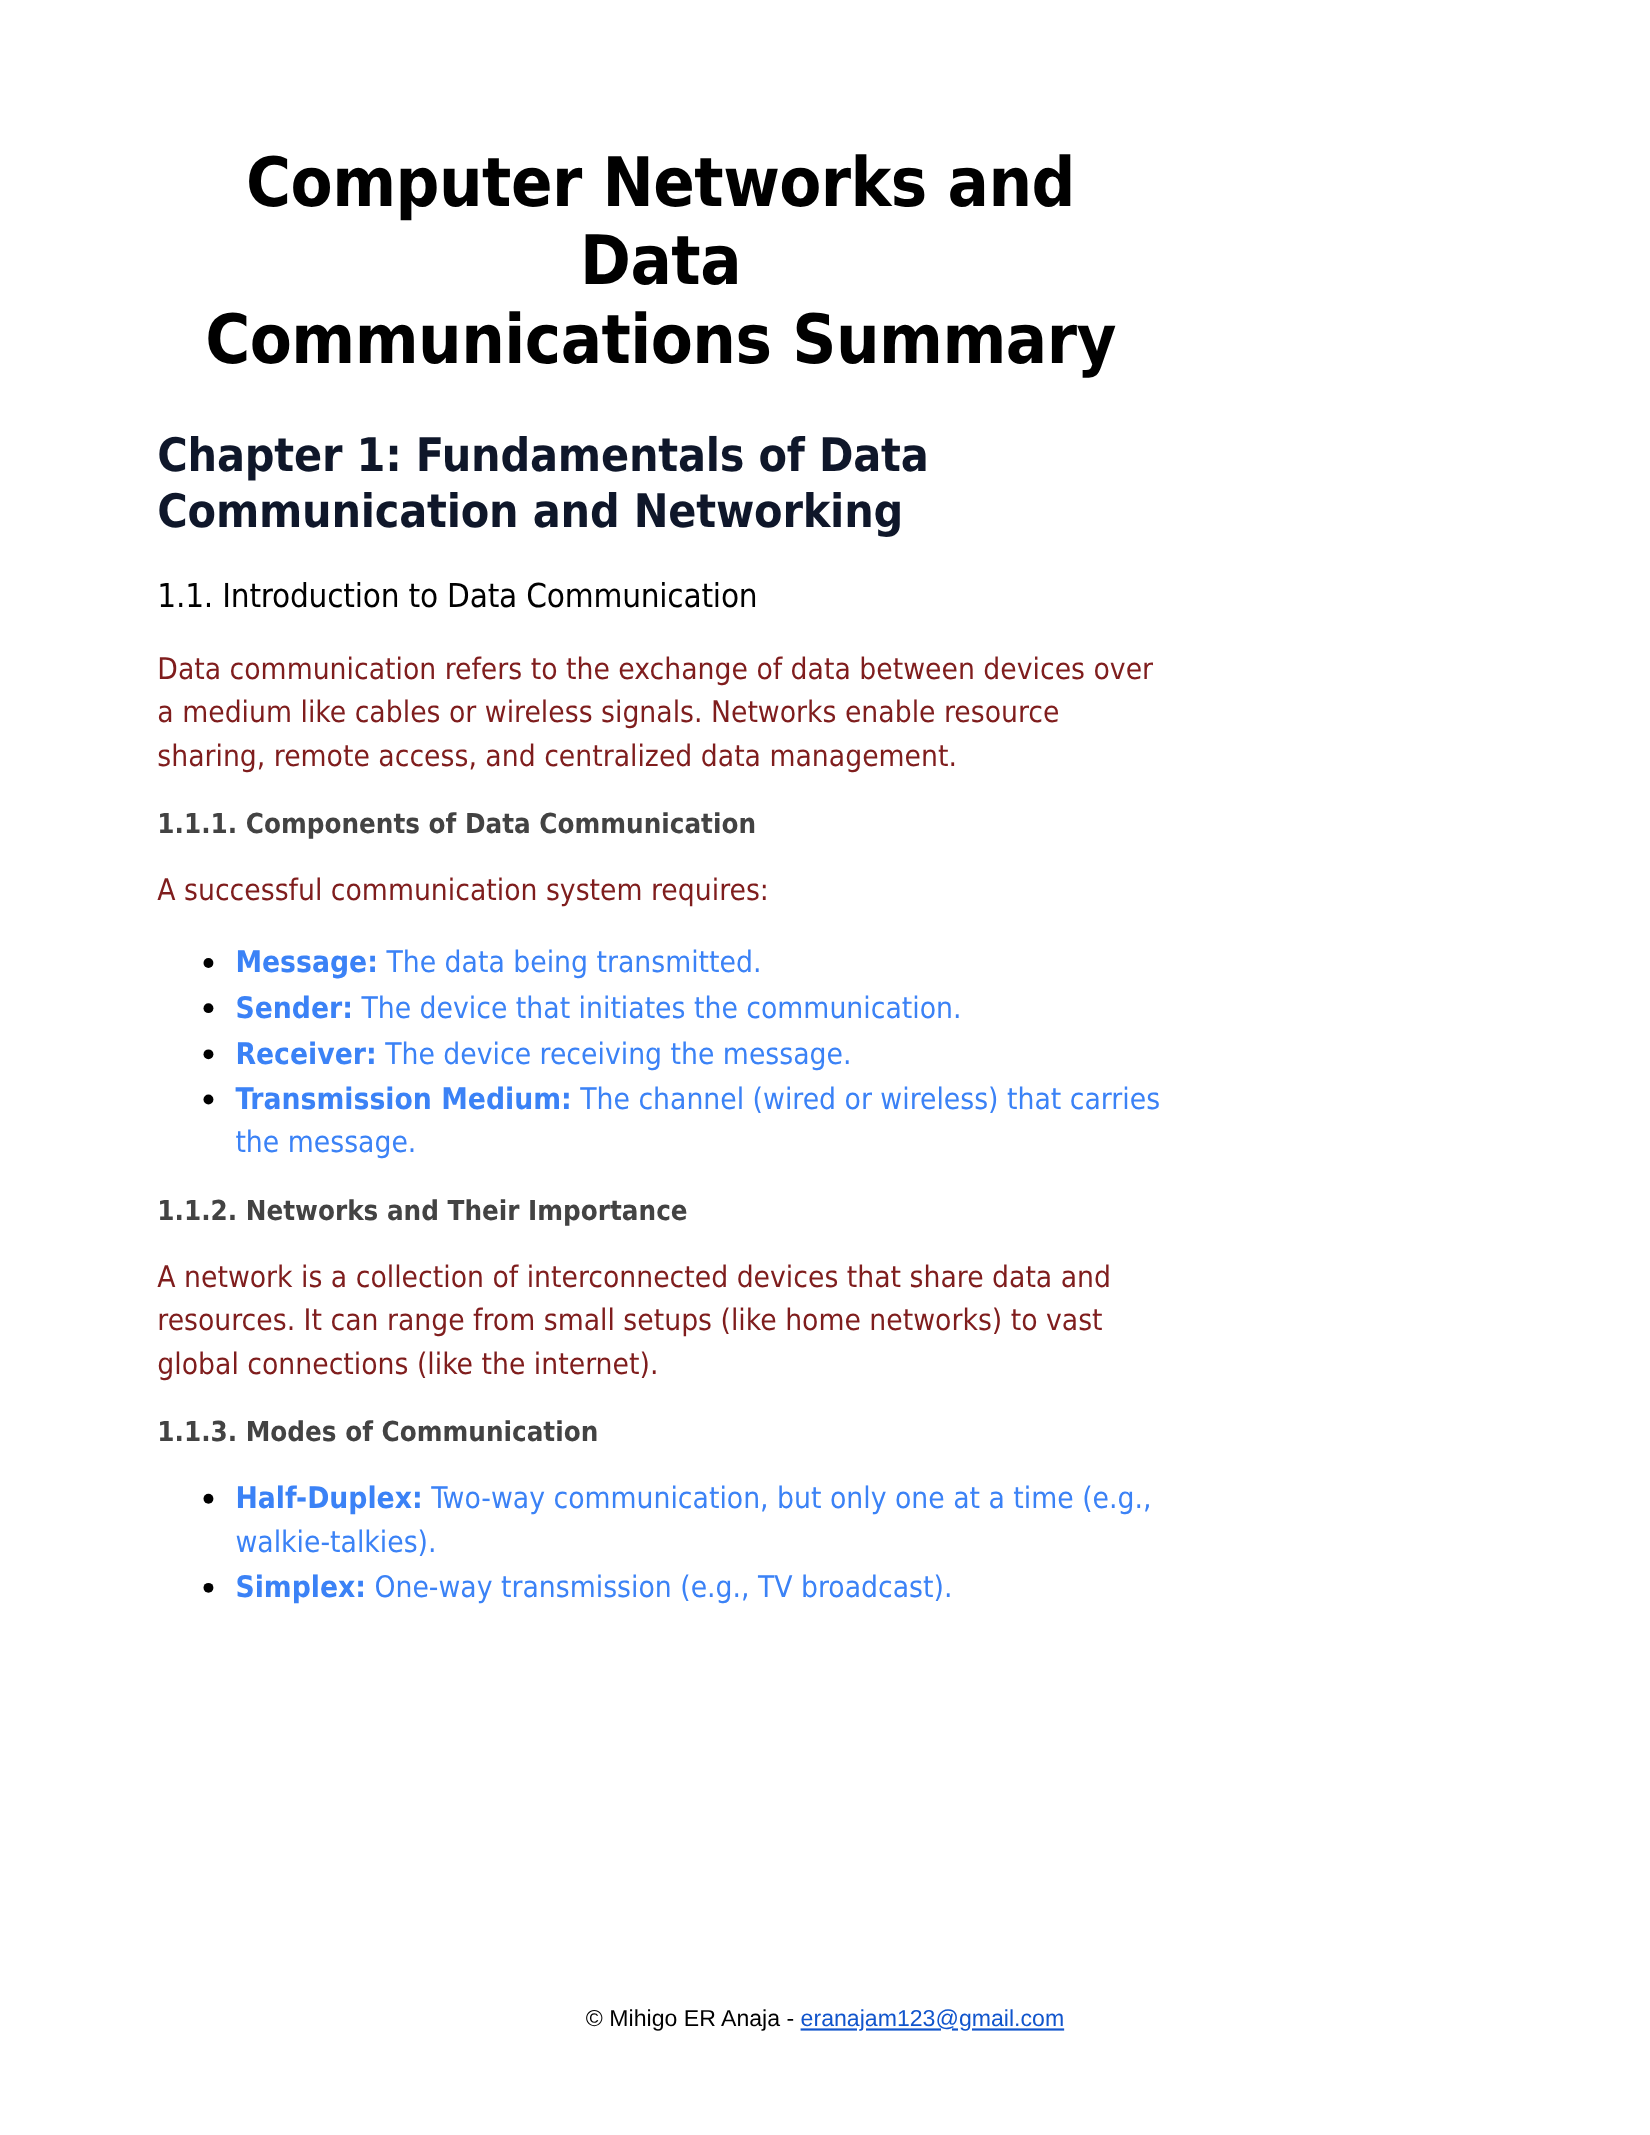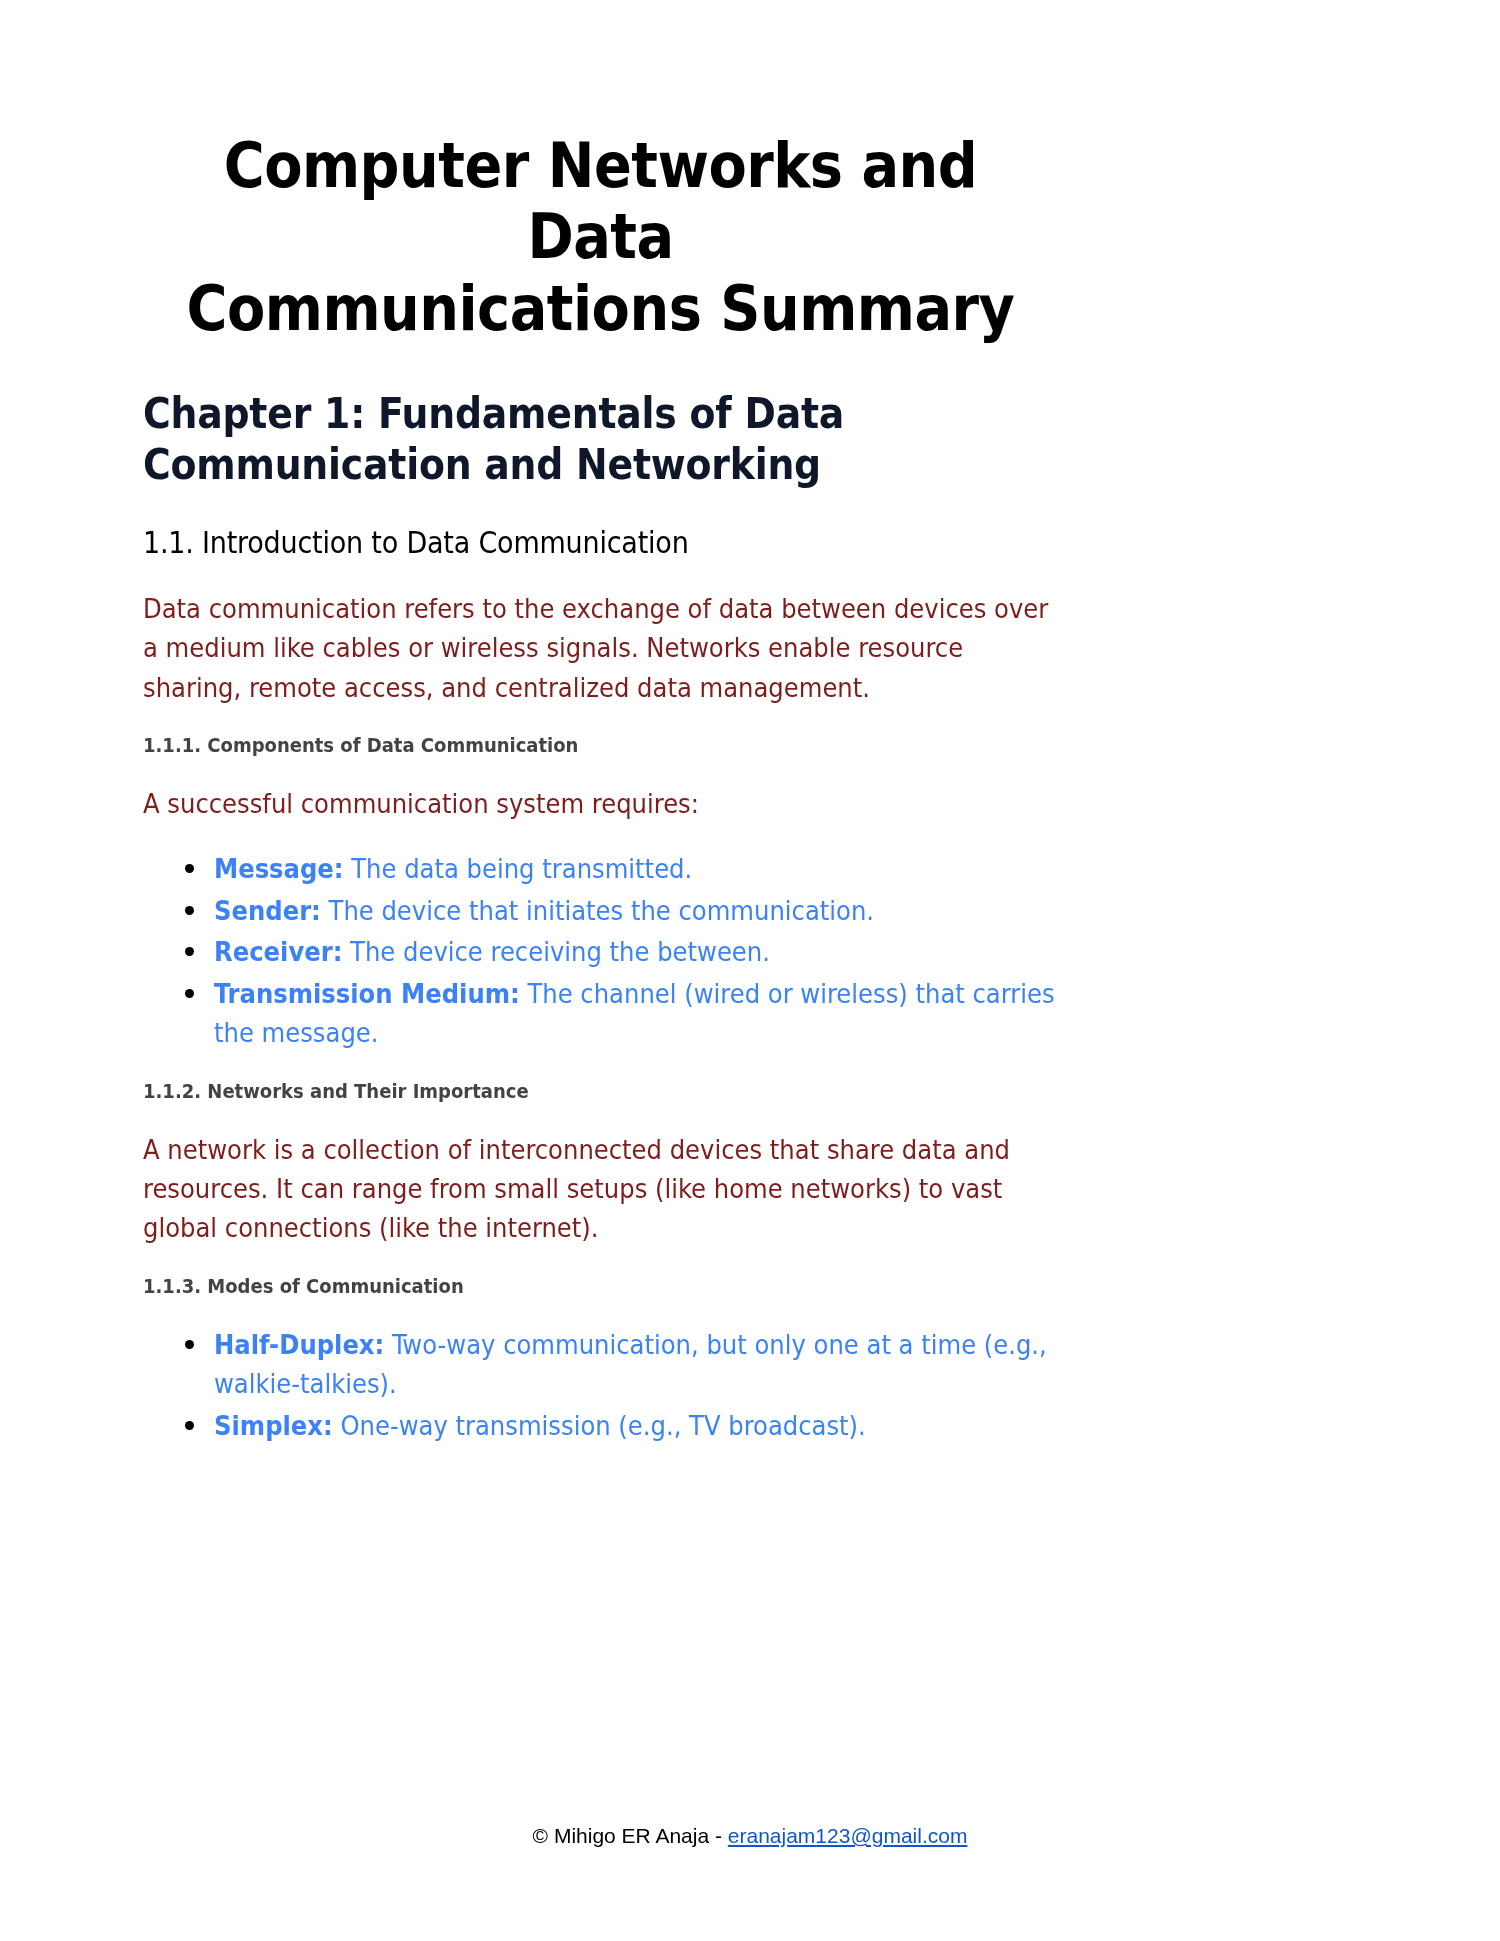--- a/index.html
+++ b/index.html
@@ -69,21 +69,21 @@
     color: #000000;
     letter-spacing: -0.2px;
     margin: 0 0 27px 0;
   }
 
   
   .section-h3 {
     font-family: "DejaVu Sans Condensed", "DejaVu Sans", sans-serif;
     font-stretch: condensed;
     font-weight: 700;
-    font-size: 20px;
+    font-size: 25px;
     line-height: 1.25;
     color: #434343;
     letter-spacing: 0px;
     margin: 0 0 26px 0;
   }
 
   
   .para {
     font-family: "DejaVu Sans Condensed", "DejaVu Sans", sans-serif;
     font-stretch: condensed;
@@ -166,21 +166,21 @@
     <p class="para">A successful communication system requires:</p>
 
     <ul class="bullets gap-after-list">
       <li>
         <span class="lbl">Message:</span><span> The data being transmitted.</span>
       </li>
       <li>
         <span class="lbl">Sender:</span><span> The device that initiates the communication.</span>
       </li>
       <li>
-        <span class="lbl">Receiver:</span><span> The device receiving the between.</span>
+        <span class="lbl">Receiver:</span><span> The device receiving the message.</span>
       </li>
       <li>
         <span class="lbl">Transmission Medium:</span><span> The channel (wired or wireless) that carries the message.</span>
       </li>
     </ul>
 
     <h4 class="section-h3">1.1.2. Networks and Their Importance</h4>
     <p class="para">A network is a collection of interconnected devices that share data and resources. It can range from small setups (like home networks) to vast global connections (like the internet).</p>
 
     <h4 class="section-h3">1.1.3. Modes of Communication</h4>

